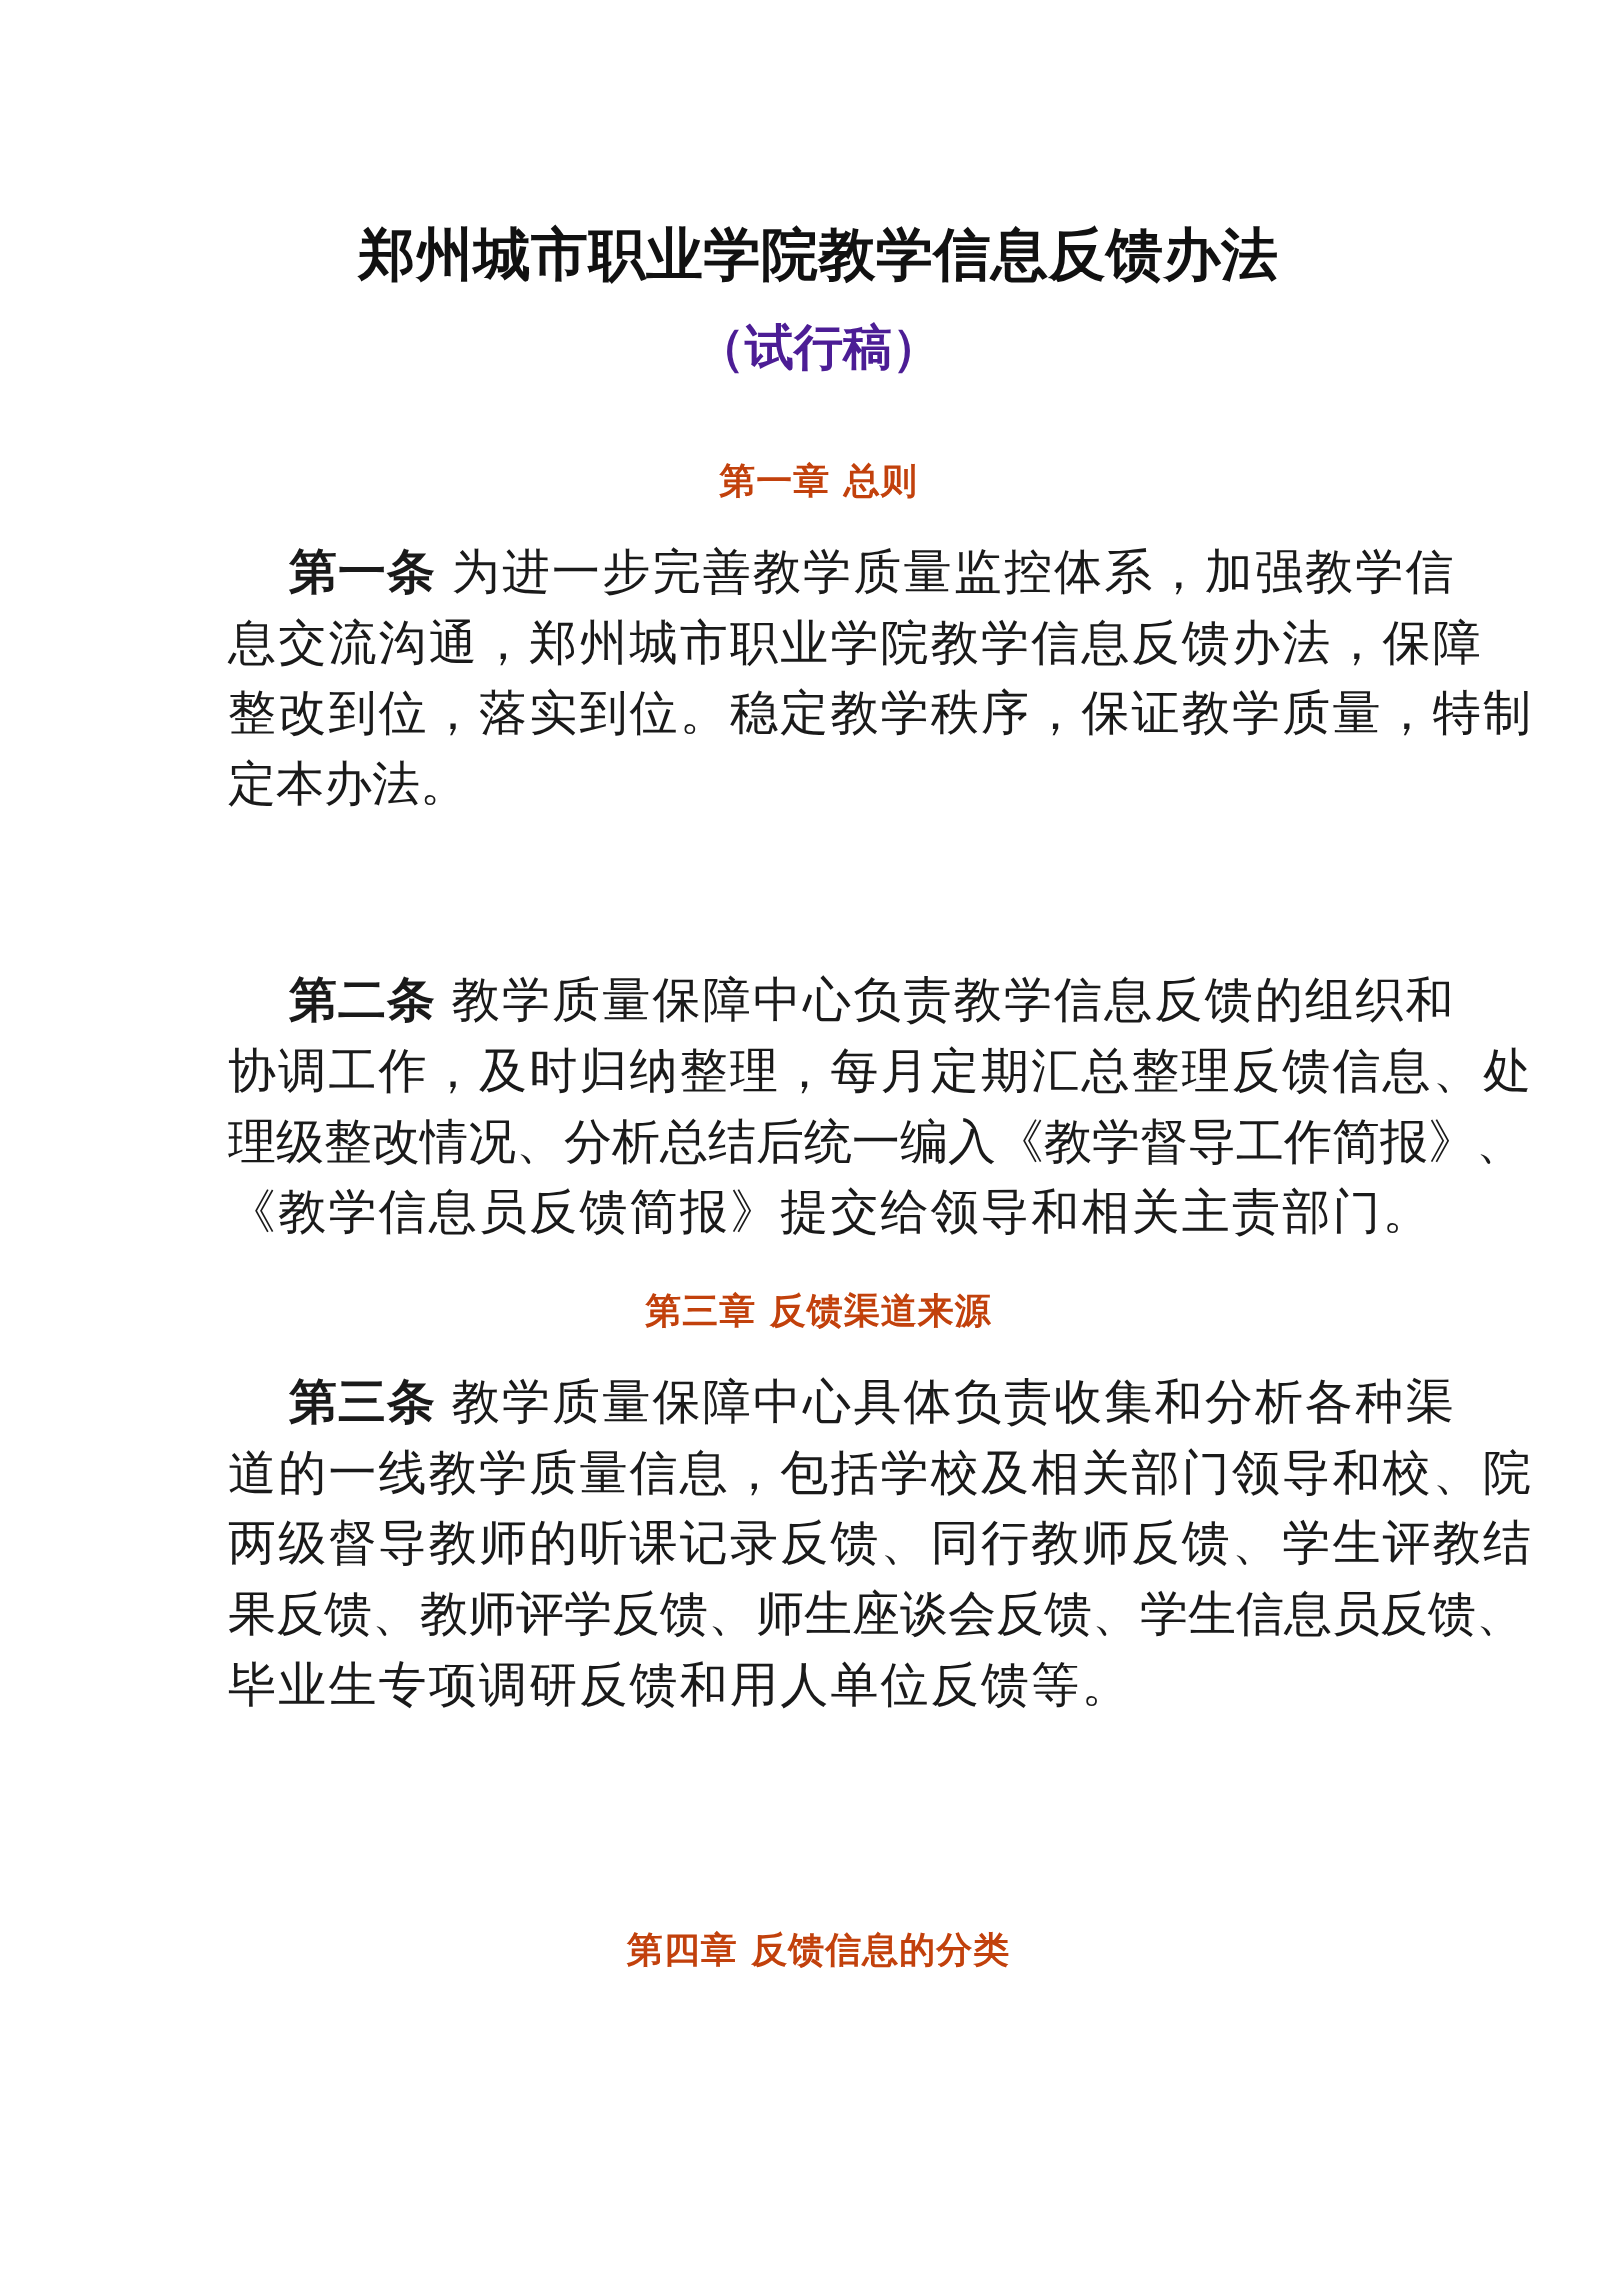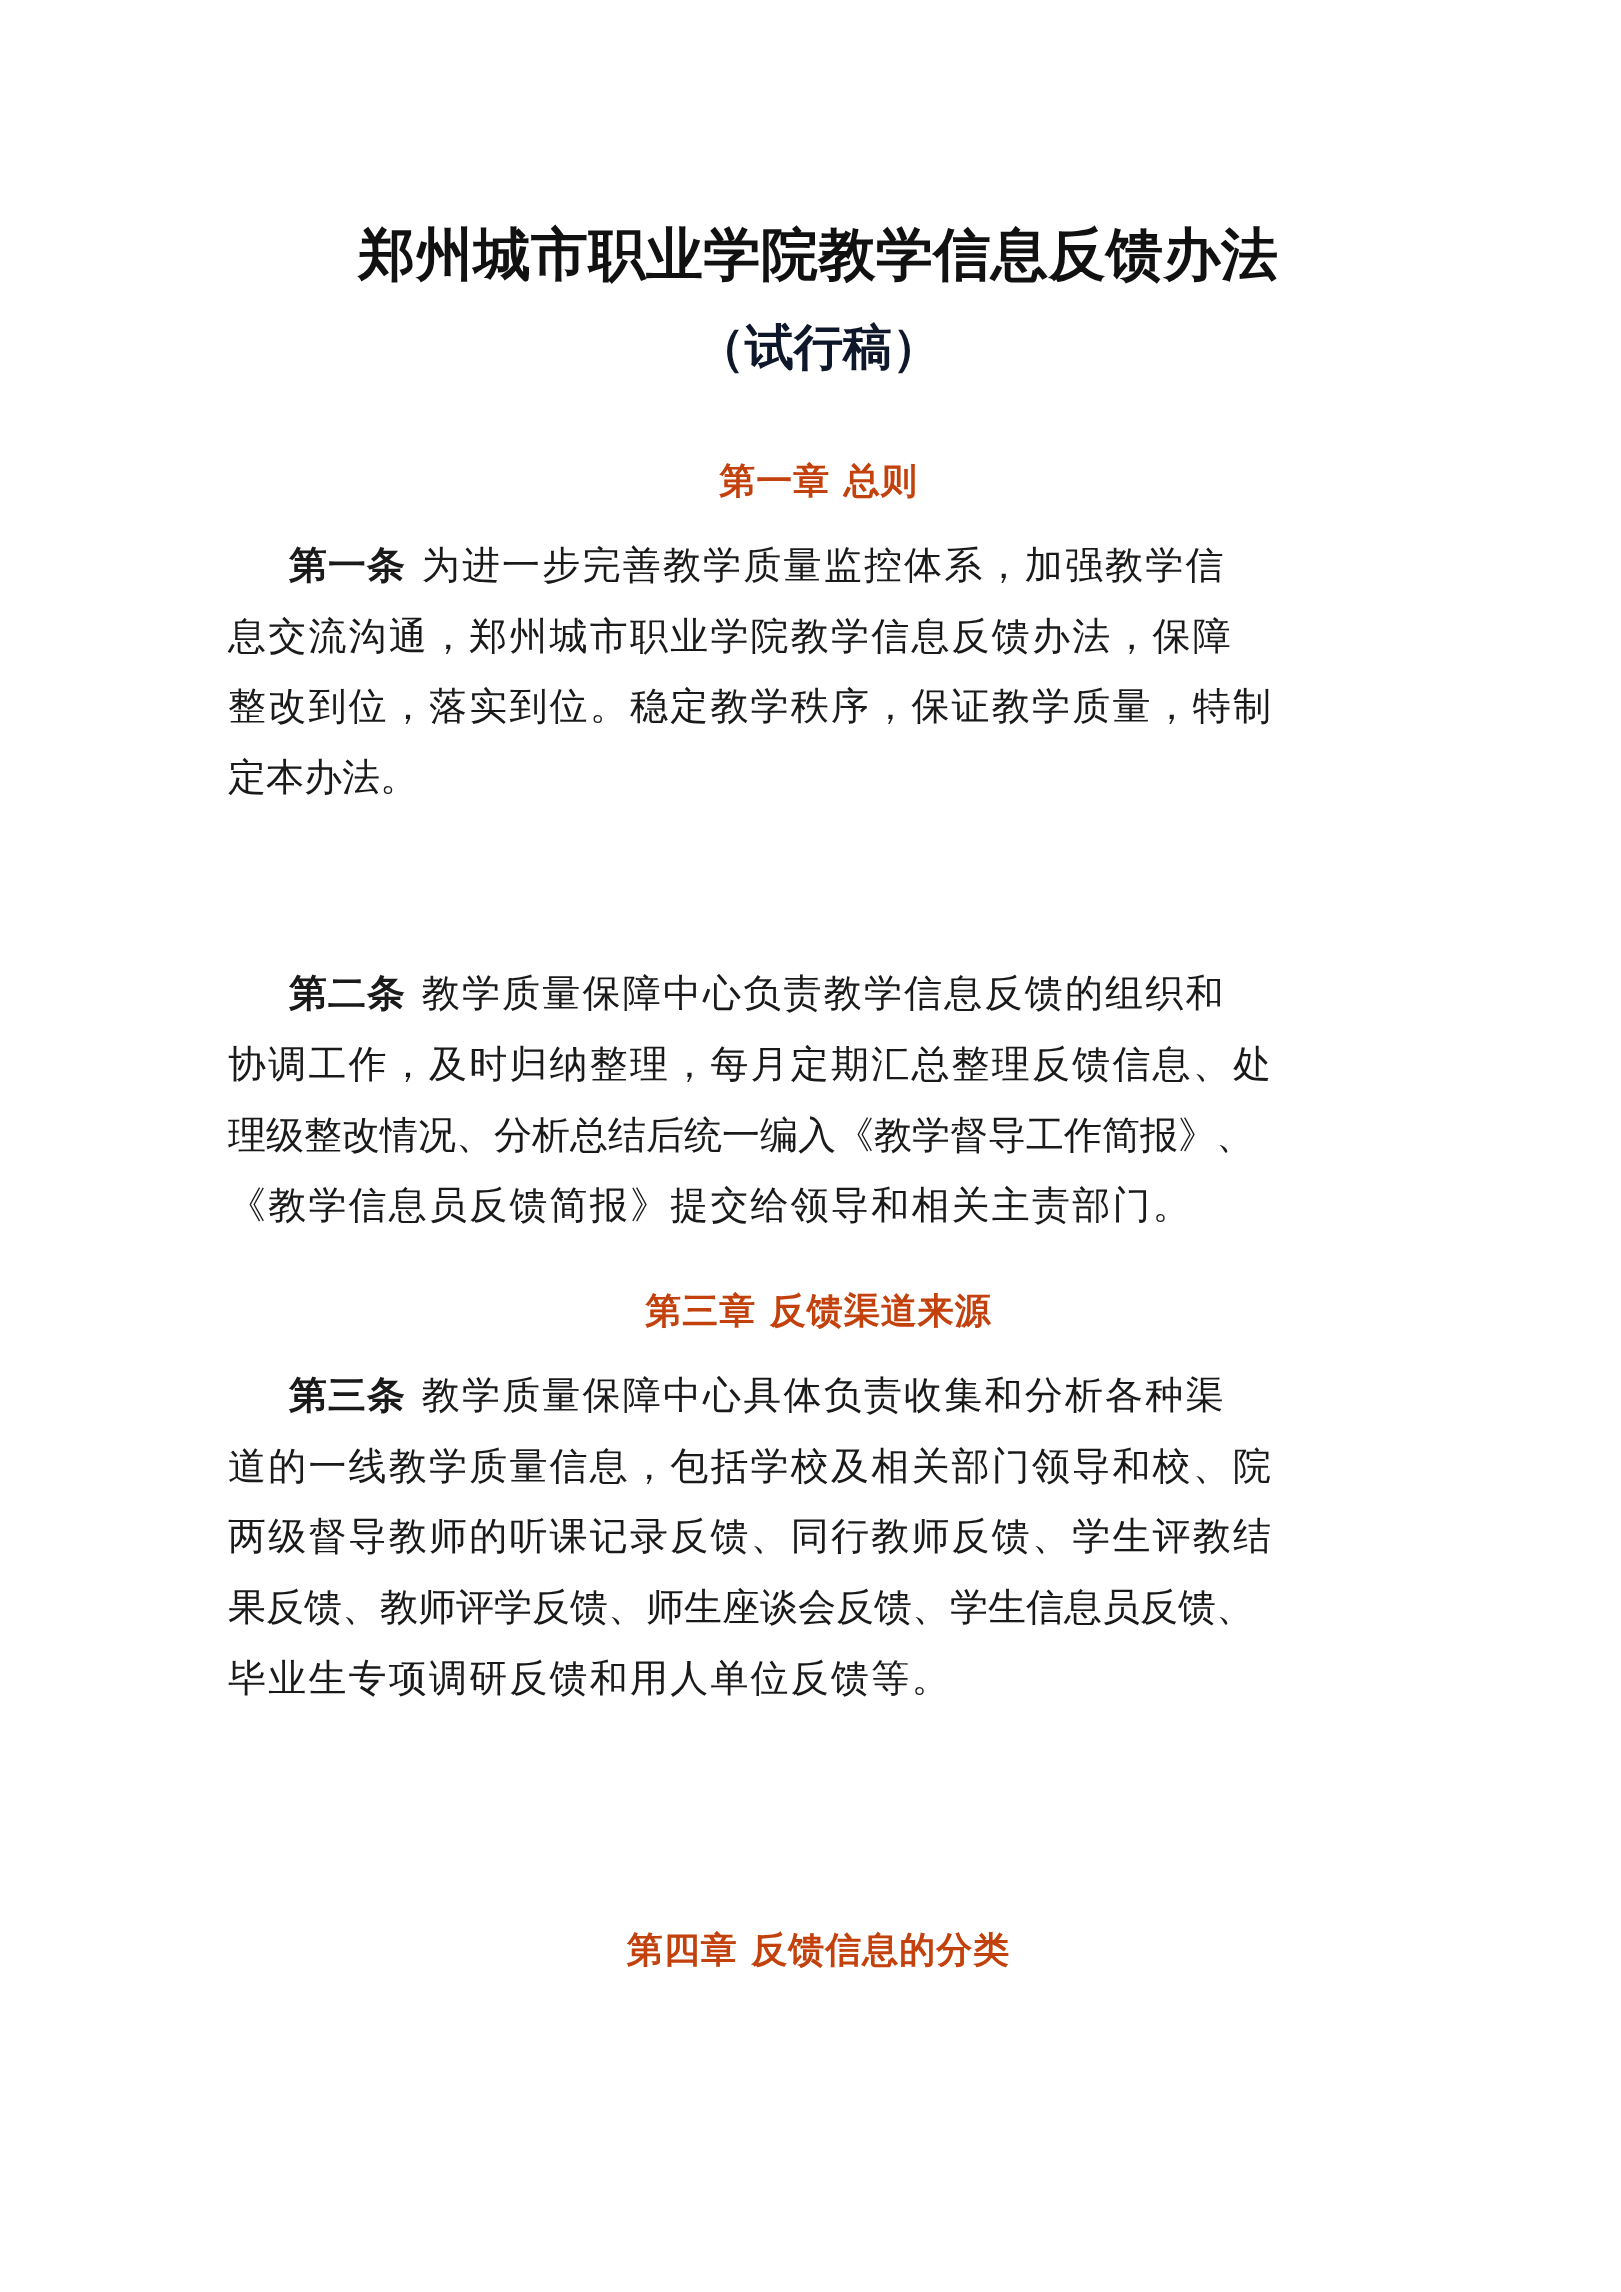--- a/index.html
+++ b/index.html
@@ -38,40 +38,40 @@
     left: 0;
     width: 100%;
     white-space: nowrap;
   }
   .doc-subtitle {
     font-family: "DejaVu Serif", "Liberation Serif", serif;
     font-weight: 700;
     font-size: 49px;
     line-height: 1.15;
     text-align: center;
-    color: #0f172a;
+    color: #4c1d95;
     position: absolute;
     top: 319px;
     left: 0;
     width: 100%;
   }
   .chapter-heading {
     font-family: "DejaVu Sans", "Liberation Sans", sans-serif;
     font-weight: 700;
     font-size: 36px;
     text-align: center;
     color: #c2410c;
     position: absolute;
     left: 0;
     width: 100%;
     letter-spacing: 1px;
   }
   .body-line {
     font-family: "DejaVu Serif", "Liberation Serif", serif;
-    font-size: 38px;
+    font-size: 48px;
     color: #1a1a1a;
     position: absolute;
     left: 0;
     white-space: nowrap;
     letter-spacing: 0px;
   }
   .body-line.indent {
     left: 61px;
   }
   .body-line .lead {

